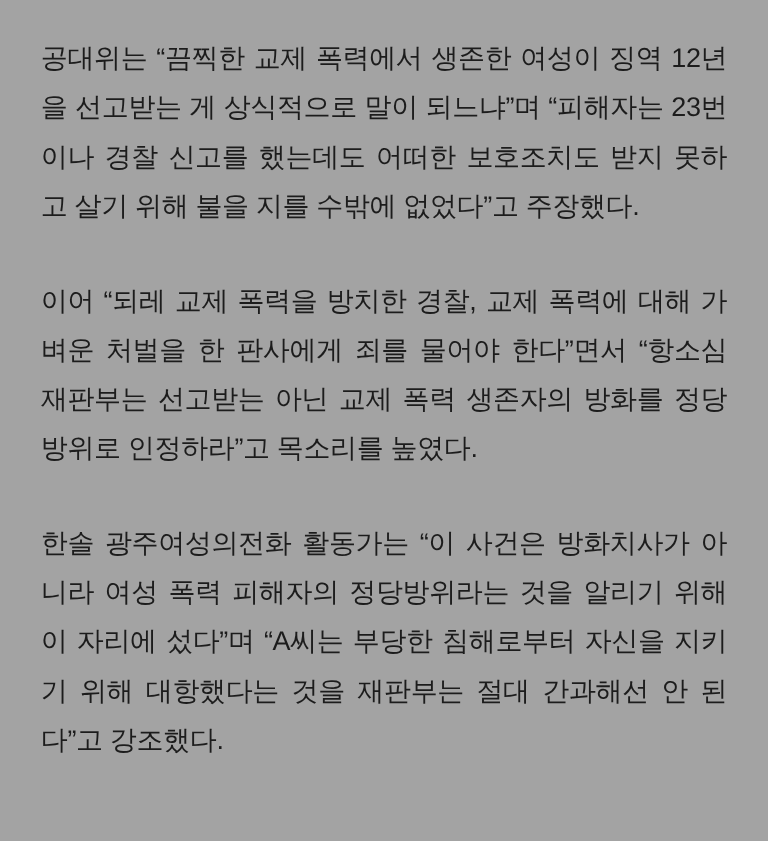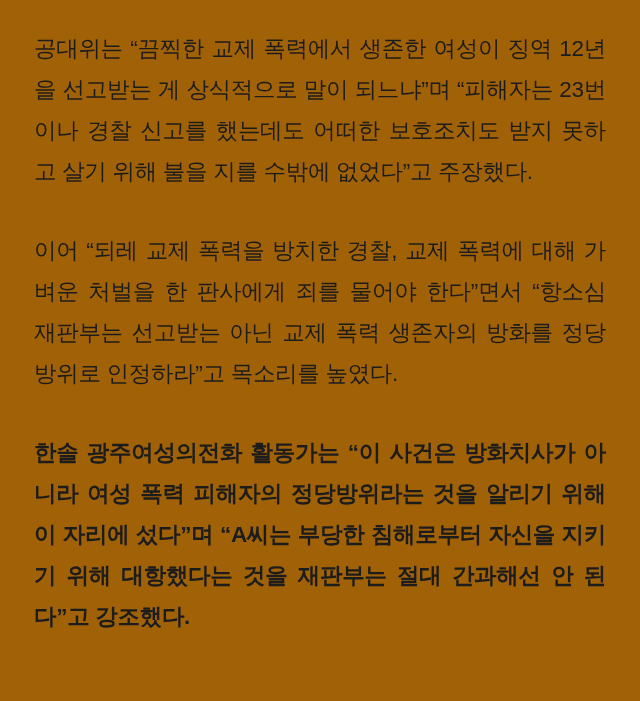--- a/index.html
+++ b/index.html
@@ -12,36 +12,35 @@
     background: #ffffff;
     font-family: "Liberation Sans", sans-serif;
     color: #1a1a1a;
     overflow: hidden;
   }
   .article {
     box-sizing: border-box;
     width: 640px;
     height: 701px;
     padding: 28px 34px 20px 34px;
-    background: #a16207;
+    background: #a3a3a3;
   }
   .para {
     font-size: 22.5px;
     line-height: 41px;
     letter-spacing: -0.3px;
     color: #1c1c1c;
     margin: 0 0 38px 0;
     text-align: justify;
     text-justify: inter-character;
     word-break: break-all;
     font-weight: 400;
   }
   .para:last-child {
     margin-bottom: 0;
-    font-weight: bold;
   }
 </style>
 </head>
 <body>
 
 <div class="article">
   <p class="para">공대위는 “끔찍한 교제 폭력에서 생존한 여성이 징역 12년을 선고받는 게 상식적으로 말이 되느냐”며 “피해자는 23번이나 경찰 신고를 했는데도 어떠한 보호조치도 받지 못하고 살기 위해 불을 지를 수밖에 없었다”고 주장했다.</p>
   <p class="para">이어 “되레 교제 폭력을 방치한 경찰, 교제 폭력에 대해 가벼운 처벌을 한 판사에게 죄를 물어야 한다”면서 “항소심 재판부는 선고받는 아닌 교제 폭력 생존자의 방화를 정당방위로 인정하라”고 목소리를 높였다.</p>
   <p class="para">한솔 광주여성의전화 활동가는 “이 사건은 방화치사가 아니라 여성 폭력 피해자의 정당방위라는 것을 알리기 위해 이 자리에 섰다”며 “A씨는 부당한 침해로부터 자신을 지키기 위해 대항했다는 것을 재판부는 절대 간과해선 안 된다”고 강조했다.</p>
 </div>

